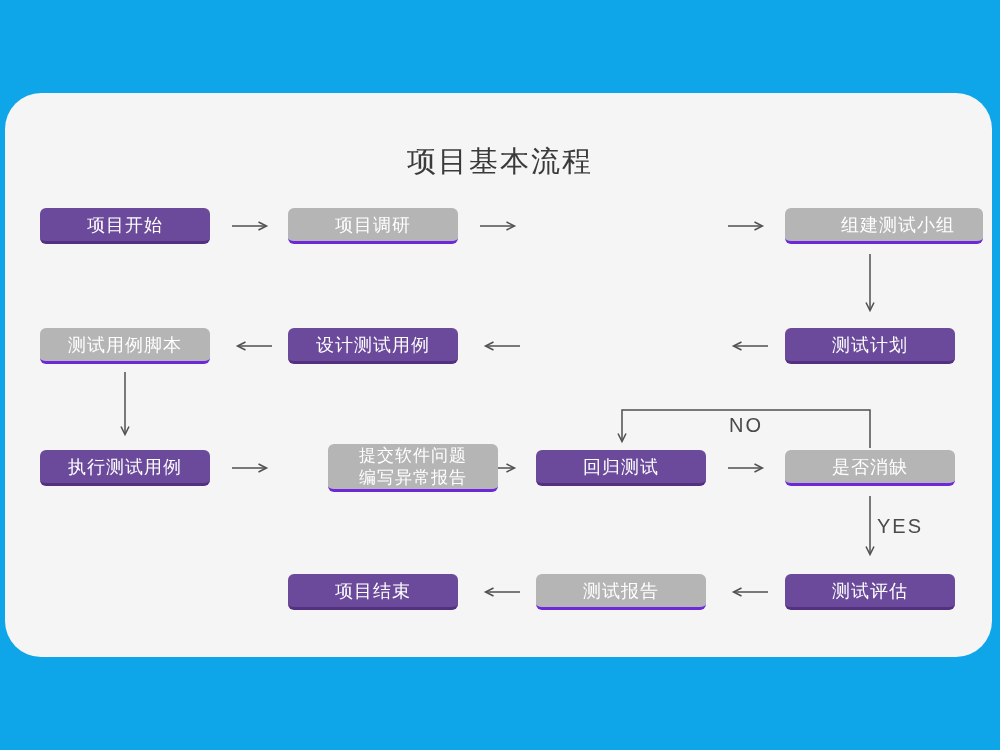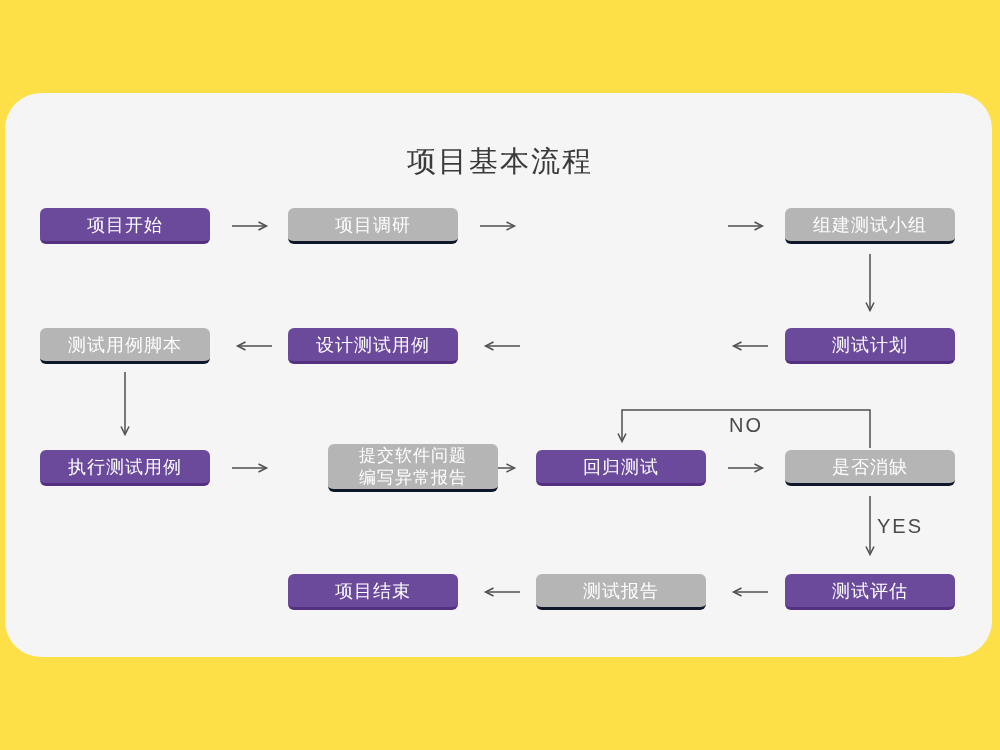--- a/index.html
+++ b/index.html
@@ -5,21 +5,21 @@
   html, body {
     margin: 0;
     padding: 0;
     background: #ffffff;
     font-family: "Liberation Sans", "DejaVu Sans", sans-serif;
   }
   .stage {
     position: relative;
     width: 1000px;
     height: 750px;
-    background: #fde047;
+    background: #0ea5e9;
     overflow: hidden;
   }
   .card {
     position: absolute;
     left: 5px;
     top: 93px;
     width: 987px;
     height: 564px;
     background: #f5f5f6;
     border-radius: 36px;
@@ -48,21 +48,21 @@
     color: #ffffff;
     text-align: center;
     box-sizing: content-box;
   }
   .node--purple {
     background: #6b4a9b;
     border-bottom: 3px solid #543081;
   }
   .node--gray {
     background: #b5b5b6;
-    border-bottom: 3px solid #0f172a;
+    border-bottom: 3px solid #6d28d9;
   }
   .node--tall {
     height: 45px;
     white-space: pre-line;
     font-size: 17px;
     line-height: 22px;
     margin-left: 40px;
   }
   .arrows {
     position: absolute;
@@ -110,21 +110,21 @@
       <path d="M768,592 H734" marker-end="url(#head)"></path>
       <path d="M520,592 H486" marker-end="url(#head)"></path>
     </g>
   </svg>
 
   <div class="edge-label edge-label--no">NO</div>
   <div class="edge-label edge-label--yes">YES</div>
 
   <div class="node node--purple" style="left:40px;  top:208px;">项目开始</div>
   <div class="node node--gray" style="left:288px; top:208px;">项目调研</div>
-  <div class="node node--gray" style="left:785px; top:208px;">组建测试小组</div>
+  <div class="node node--gray" style="left:785px; top:208px;padding-left:28px;">组建测试小组</div>
 
   <div class="node node--gray" style="left:40px;  top:328px;">测试用例脚本</div>
   <div class="node node--purple" style="left:288px; top:328px;">设计测试用例</div>
   <div class="node node--purple" style="left:785px; top:328px;text-align:center;">测试计划</div>
 
   <div class="node node--purple" style="left:40px;  top:450px;">执行测试用例</div>
   <div class="node node--gray node--tall" style="left:288px; top:444px;">提交软件问题
 编写异常报告</div>
   <div class="node node--purple" style="left:536px; top:450px;">回归测试</div>
   <div class="node node--gray" style="left:785px; top:450px;">是否消缺</div>

